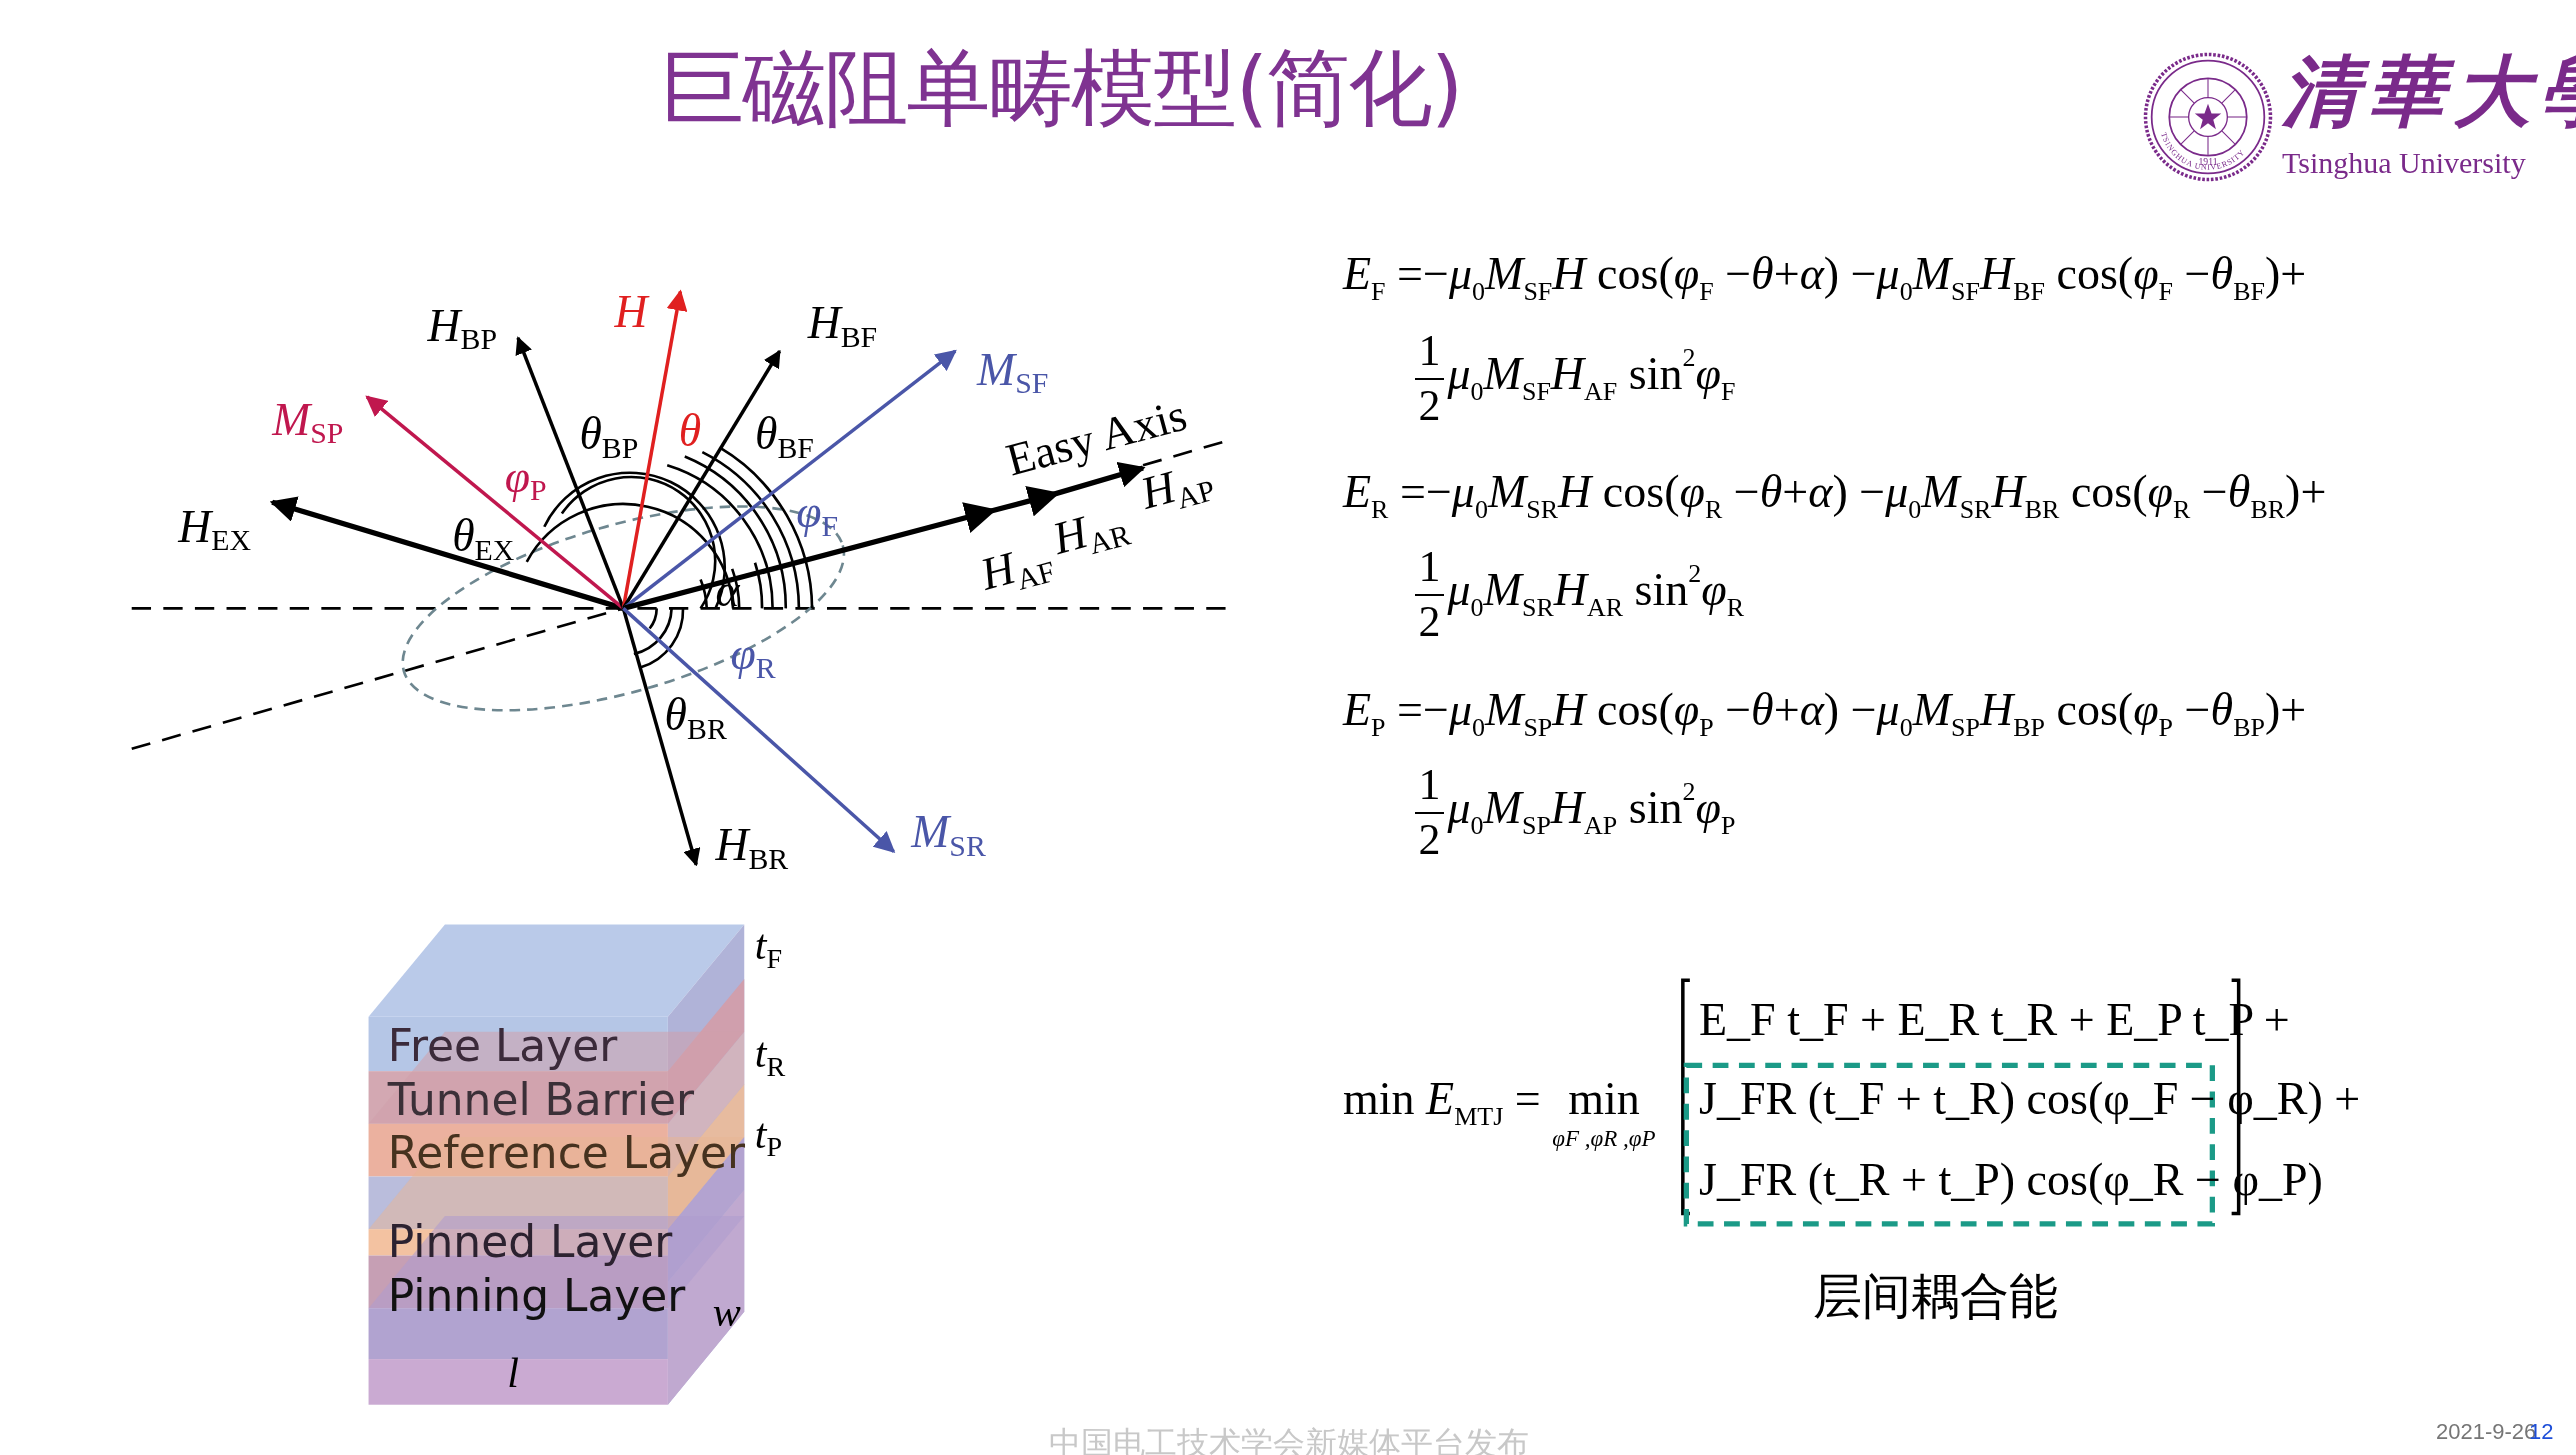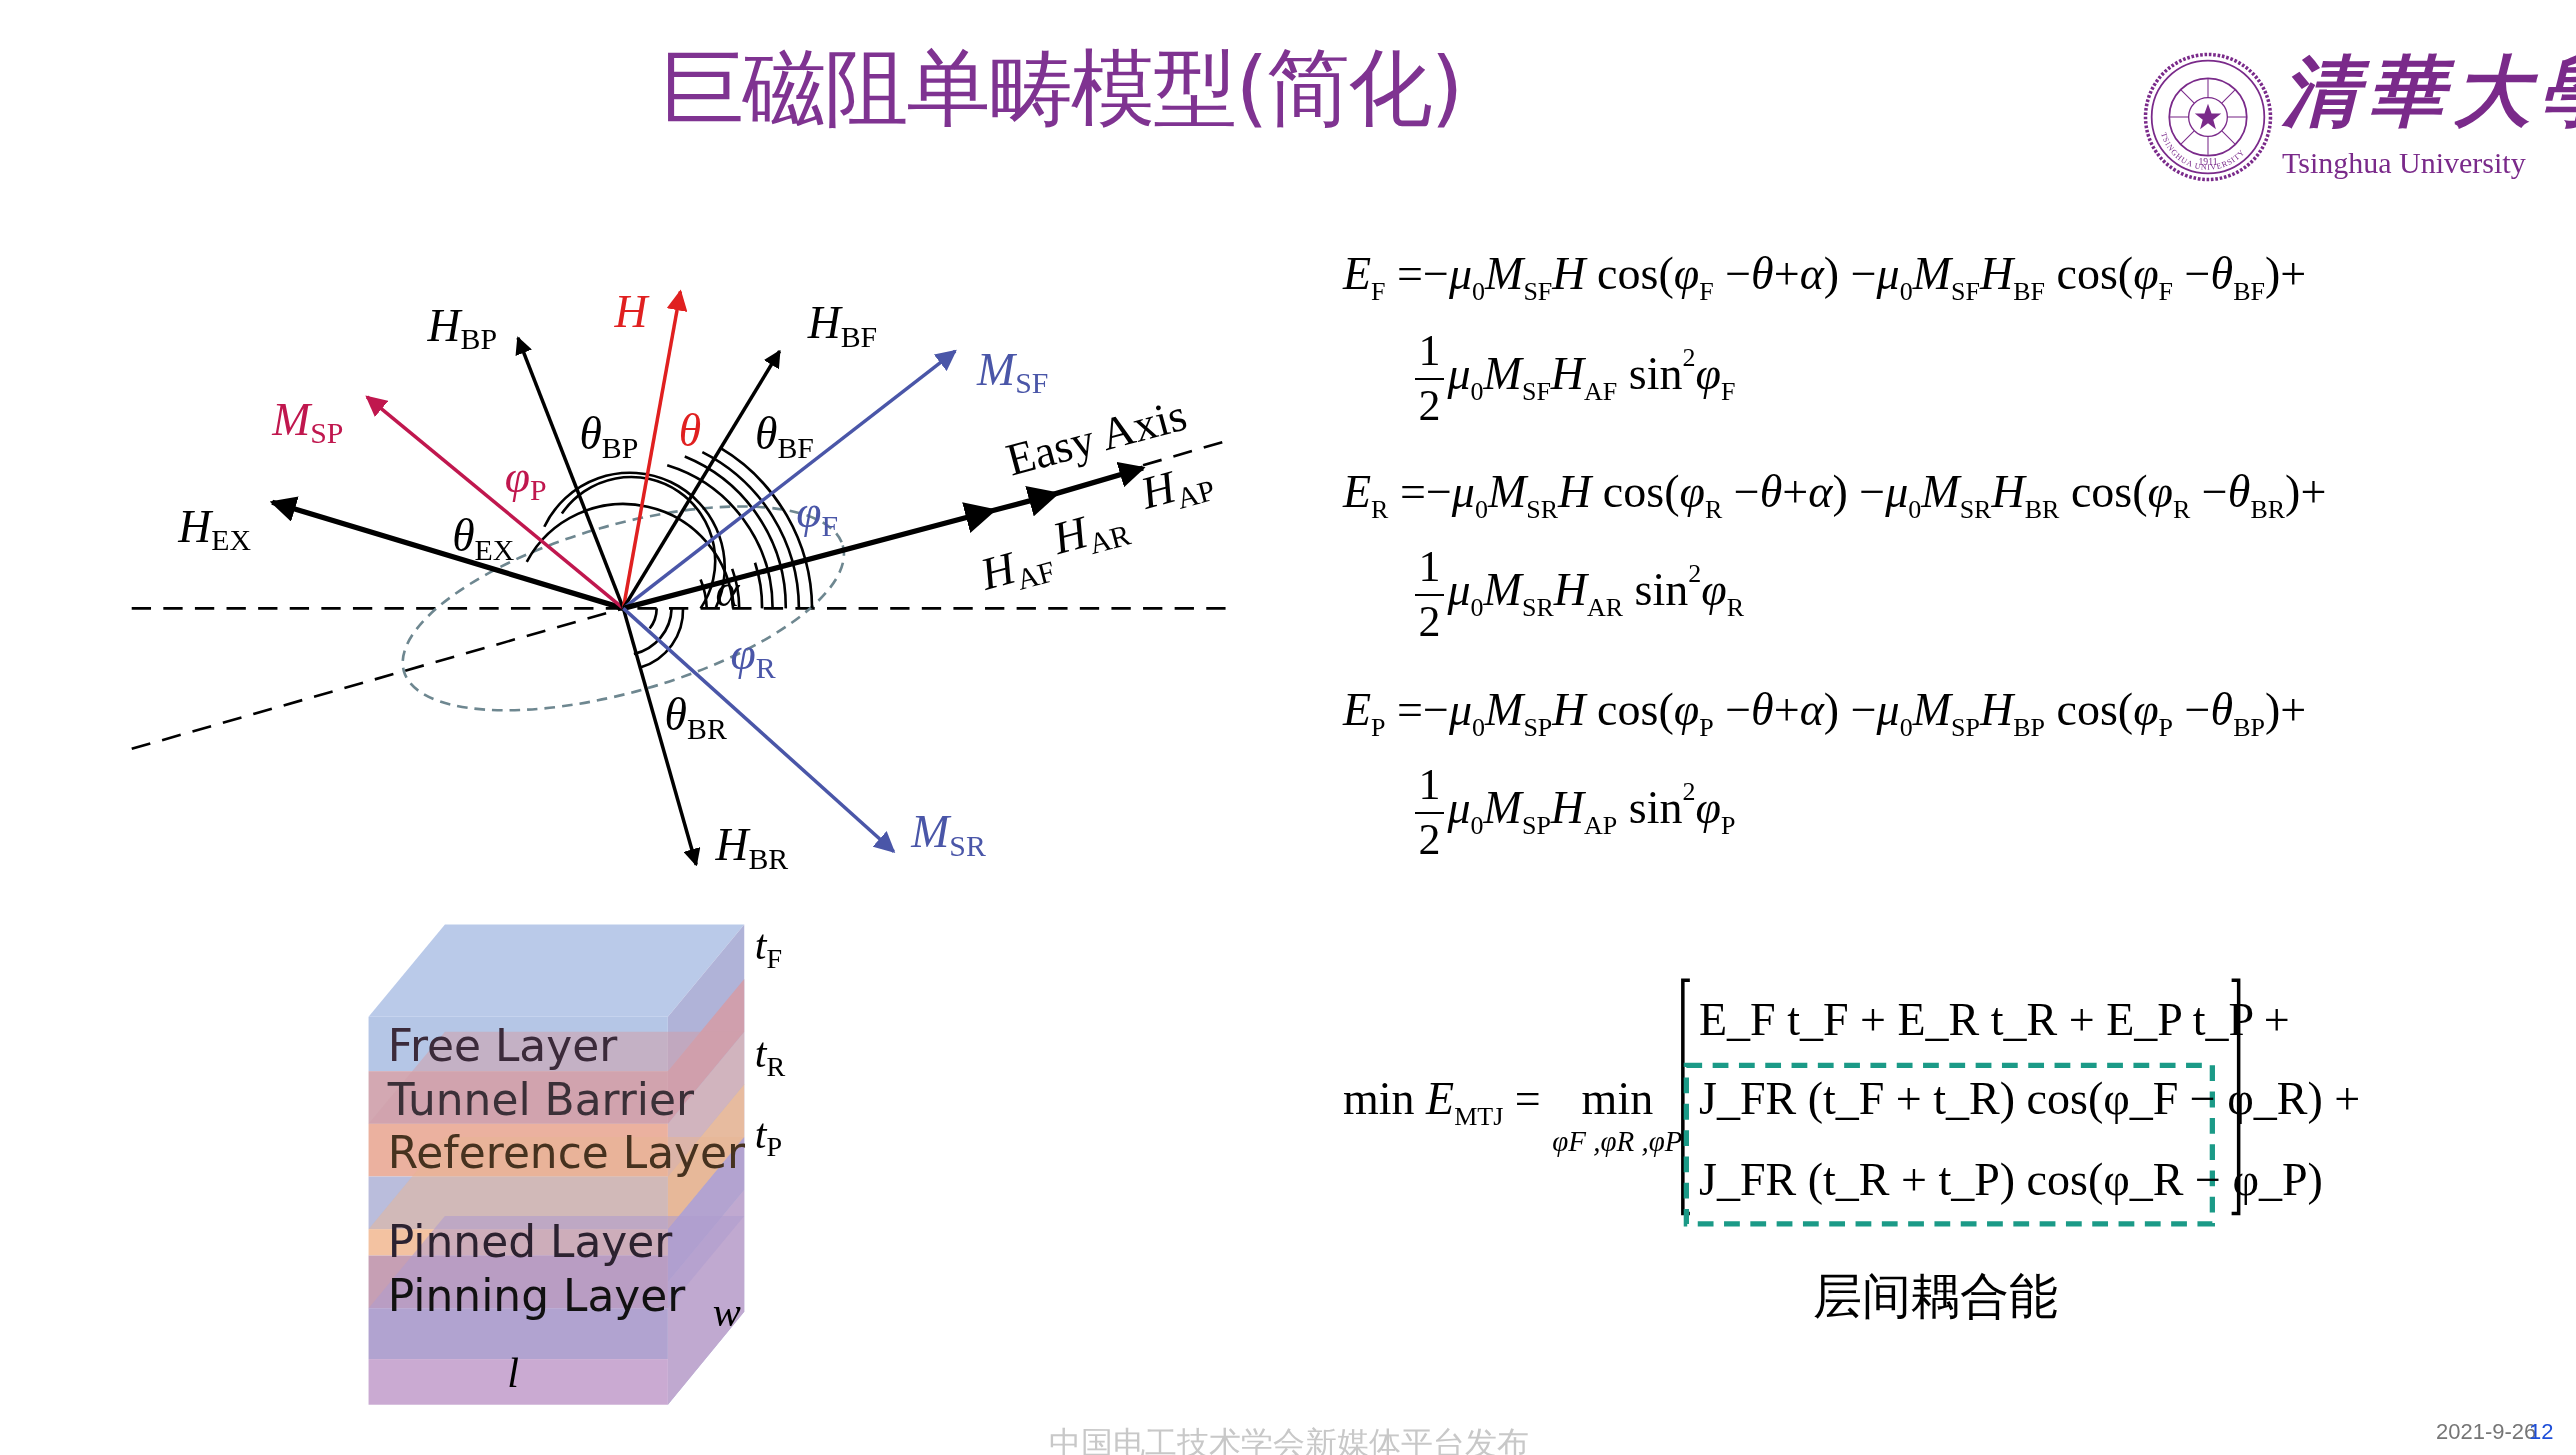--- a/index.html
+++ b/index.html
@@ -221,21 +221,21 @@
 <div class="abs eq" style="left:1415px;top:762px">
   <span class="frac"><span class="num">1</span><span class="den">2</span></span><i>μ</i><sub>0</sub><i>M</i><sub>SP</sub><i>H</i><sub>AP</sub>
   <span>sin</span><sup>2</sup><i>φ</i><sub>P</sub>
 </div>
 
 <div class="abs eq" style="left:1343px;top:1076px">
   <span>min</span> <i>E</i><sub>MTJ</sub>
   <span>=</span>
   <span style="display:inline-block;text-align:center;vertical-align:top">
     <span>min</span>
-    <span style="display:block;font-size:29px;font-style:italic;margin-top:5.3px">φF ,φR ,φP</span>
+    <span style="display:block;font-size:23px;font-style:italic;margin-top:5.3px">φF ,φR ,φP</span>
   </span>
 </div>
 
 <svg class="abs" style="left:1677px;top:975px" width="571" height="263" viewBox="0 0 650 300">
   <path d="M 14 6 L 6 6 L 6 272 L 14 272" fill="none" stroke="#000" stroke-width="4"></path>
   <path d="M 632 6 L 640 6 L 640 272 L 632 272" fill="none" stroke="#000" stroke-width="4"></path>
   <rect x="10" y="103" width="600" height="181" fill="none" stroke="#1b9a87" stroke-width="6" stroke-dasharray="18 12"></rect>
 </svg>
 <div class="abs eq" style="left:1699px;top:997px">E_F t_F + E_R t_R + E_P t_P +</div>
 <div class="abs eq" style="left:1699px;top:1076px">J_FR (t_F + t_R) cos(φ_F − φ_R) +</div>

